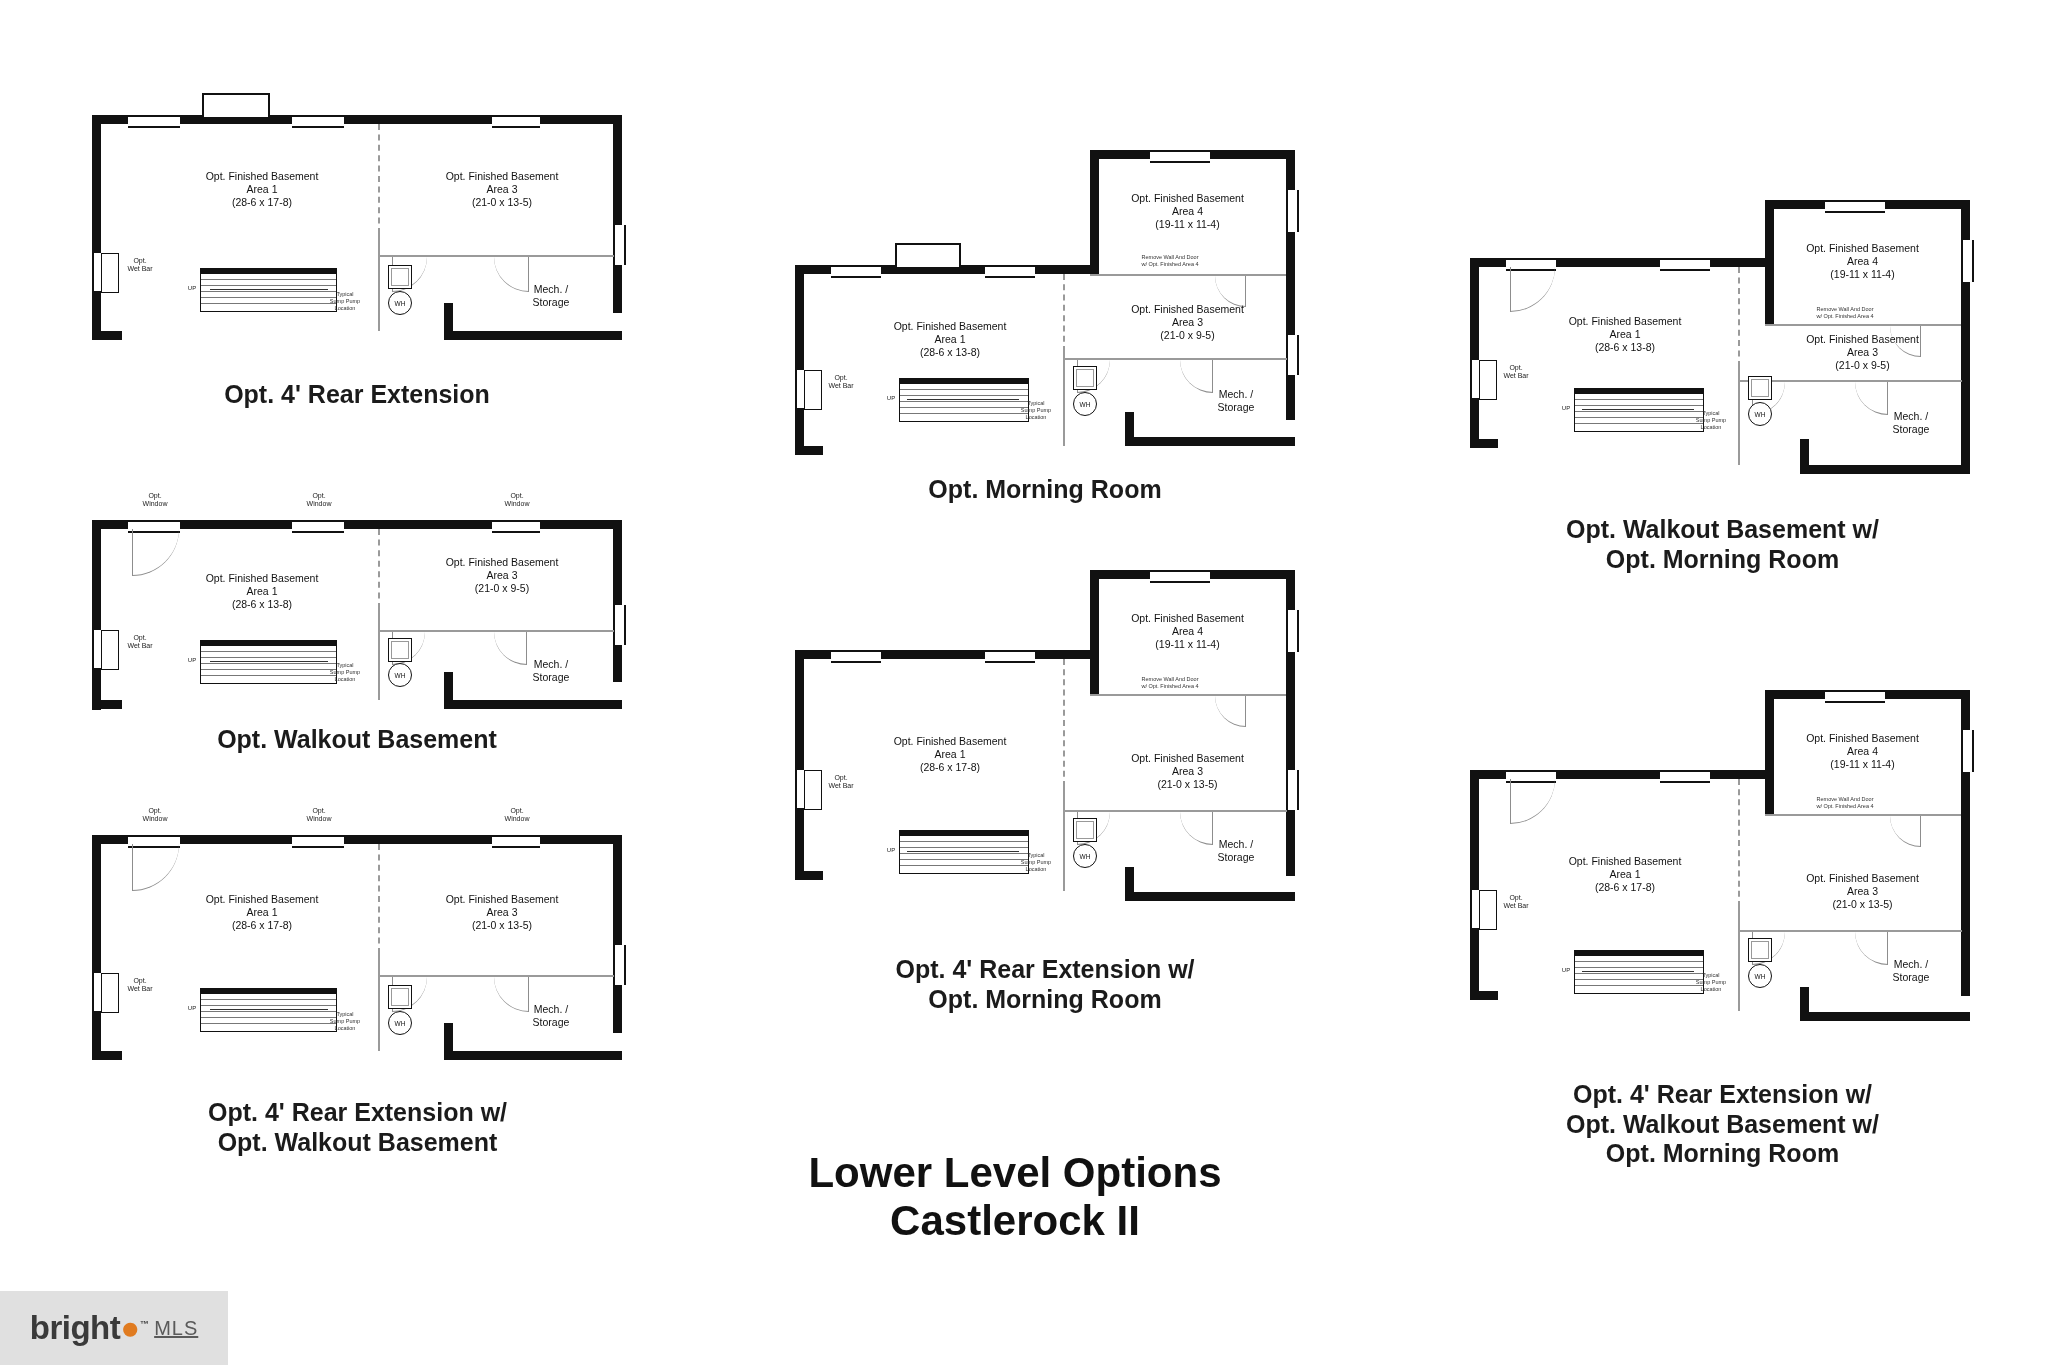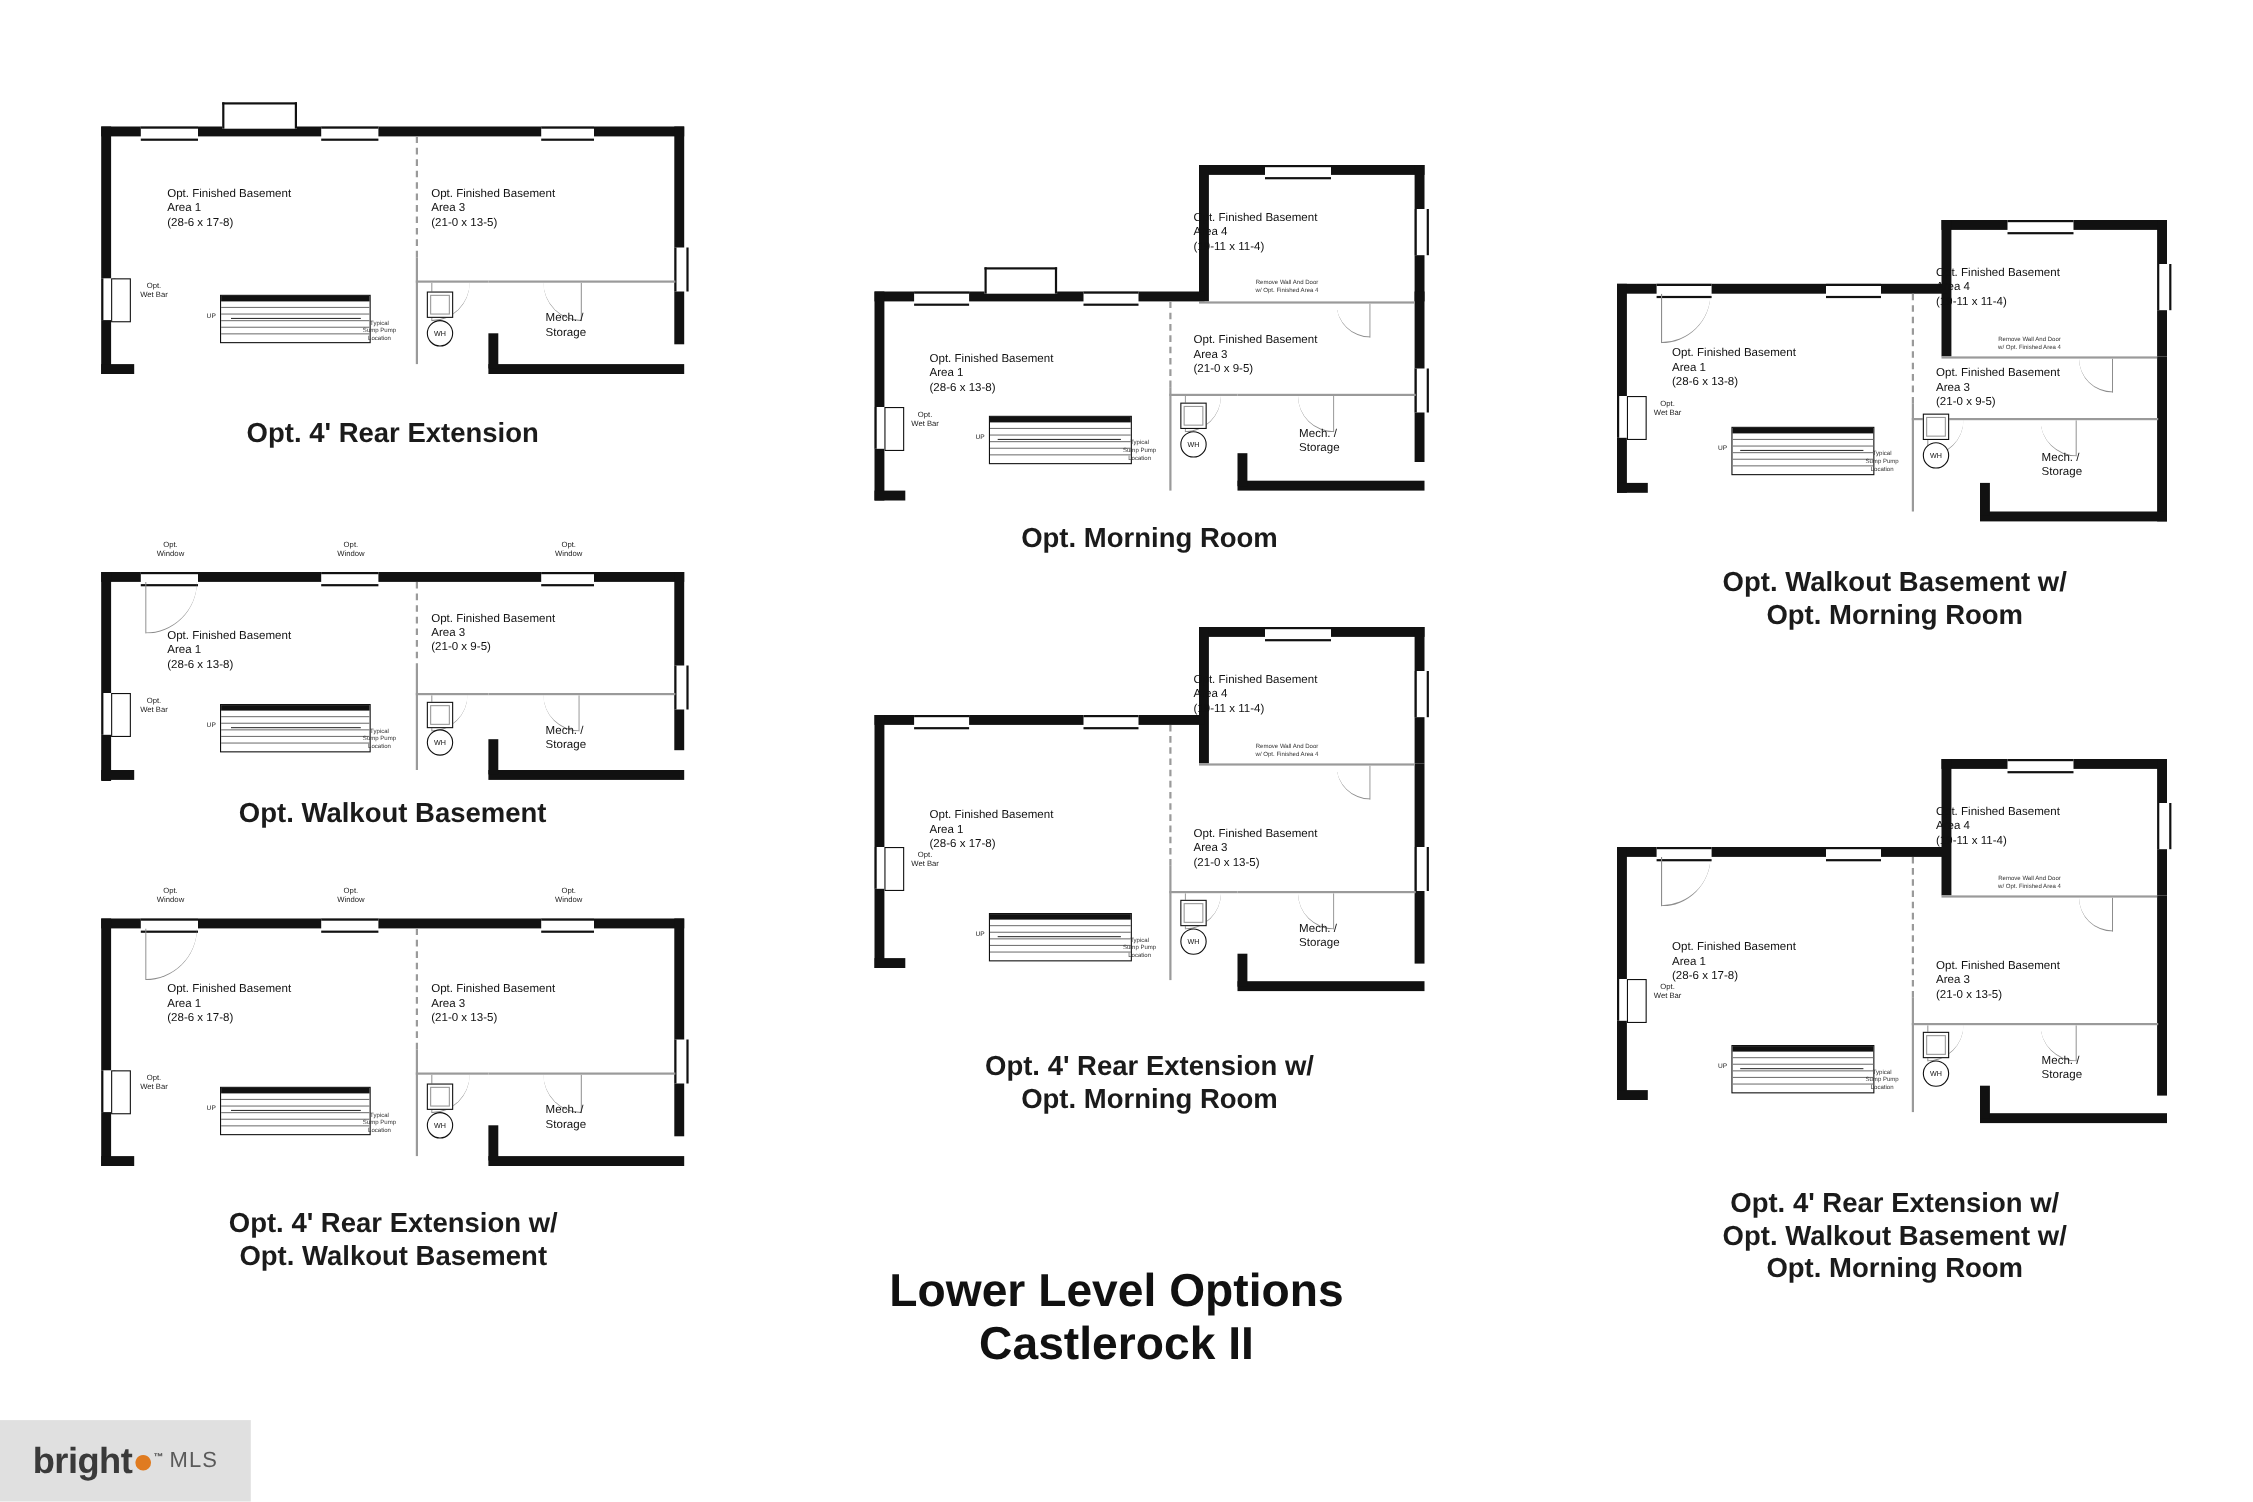--- a/index.html
+++ b/index.html
@@ -25,21 +25,21 @@
   .part{position:absolute;background:#9a9a9a;}
   .part.h{height:2px;}
   .part.v{width:2px;}
   .dash-v{position:absolute;width:0;border-left:2px dashed #9a9a9a;}
 
   
   .win{position:absolute;background:#ffffff;border-top:2px solid #111;border-bottom:2px solid #111;}
   .winv{position:absolute;background:#ffffff;border-left:2px solid #111;border-right:2px solid #111;}
 
   
-  .rlabel{position:absolute;text-align:left;color:#111;line-height:1.25;}
+  .rlabel{position:absolute;text-align:center;color:#111;line-height:1.25;}
   .rlabel .l1{display:block;}
   .rlabel .l2{display:block;}
   .rlabel .l3{display:block;}
 
   .tiny{font-size:7px;color:#222;text-align:center;line-height:1.2;position:absolute;}
   .note{font-size:5.5px;color:#333;text-align:center;line-height:1.25;position:absolute;}
 
   
   .stairs{position:absolute;border:1.5px solid #111;background:#fff;}
   .stairs i{position:absolute;left:0;right:0;height:0;border-top:1px solid #777;display:block;}
@@ -68,21 +68,21 @@
 
   
   .title{position:absolute;text-align:center;color:#111;font-weight:bold;line-height:1.14;}
 
   
   .wm{position:absolute;left:0;bottom:0;width:228px;height:74px;background:#e0e0e0;
       display:flex;align-items:center;justify-content:center;}
   .wm .b{font-size:33px;font-weight:bold;color:#3a3a3a;letter-spacing:-0.5px;}
   .wm .dot{color:#e07b20;}
   .wm .tm{font-size:9px;vertical-align:super;color:#3a3a3a;}
-  .wm .mls{font-size:20px;color:#5a5a5a;margin-left:6px;letter-spacing:1px;}
+  .wm .mls{font-size:20px;color:#5a5a5a;margin-left:6px;letter-spacing:1px;text-decoration:underline;}
 </style>
 </head>
 <body>
 
 <div class="sheet">
 
   <div class="plan" style="left:92px;top:105px;width:530px;height:250px;">
     <div class="canvas">
 
       <div class="wall t" style="left:0;top:10px;width:530px;"></div>

